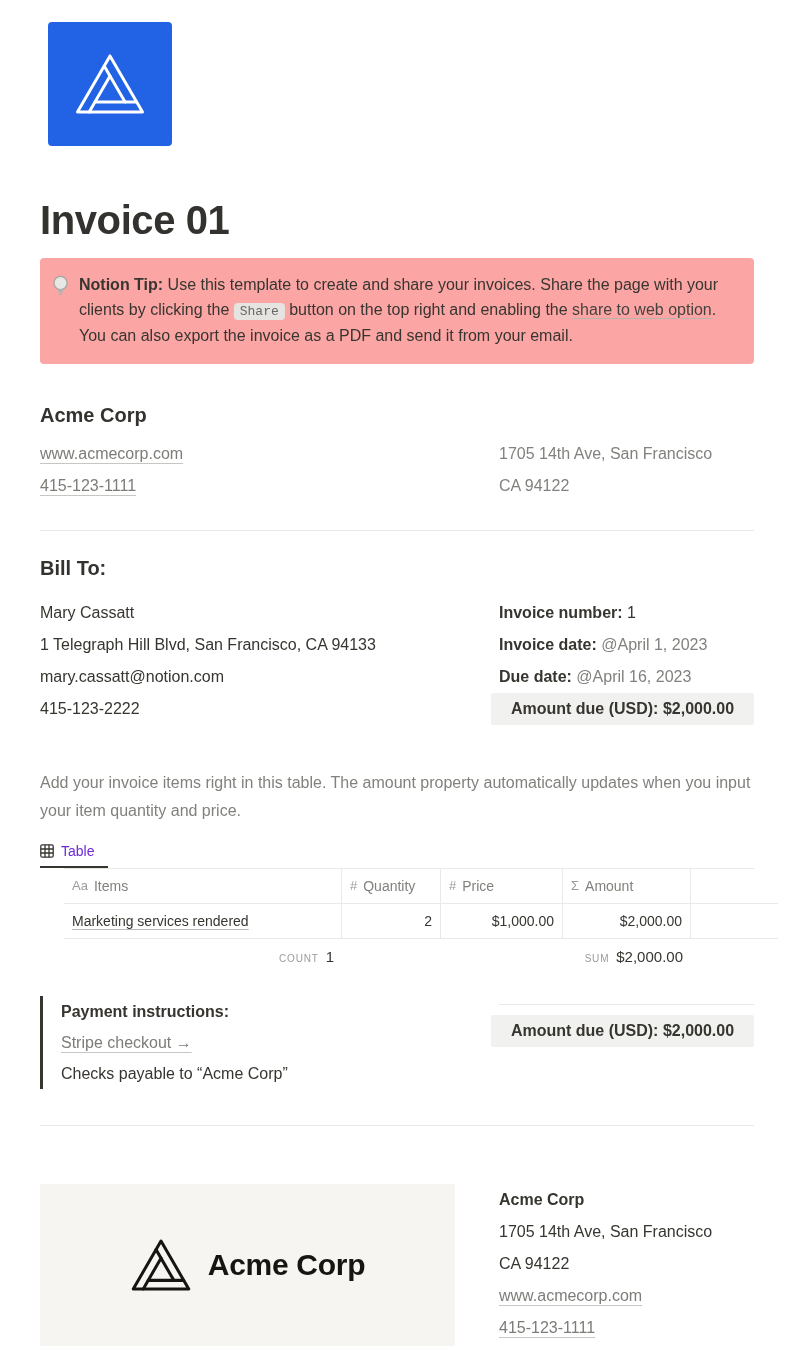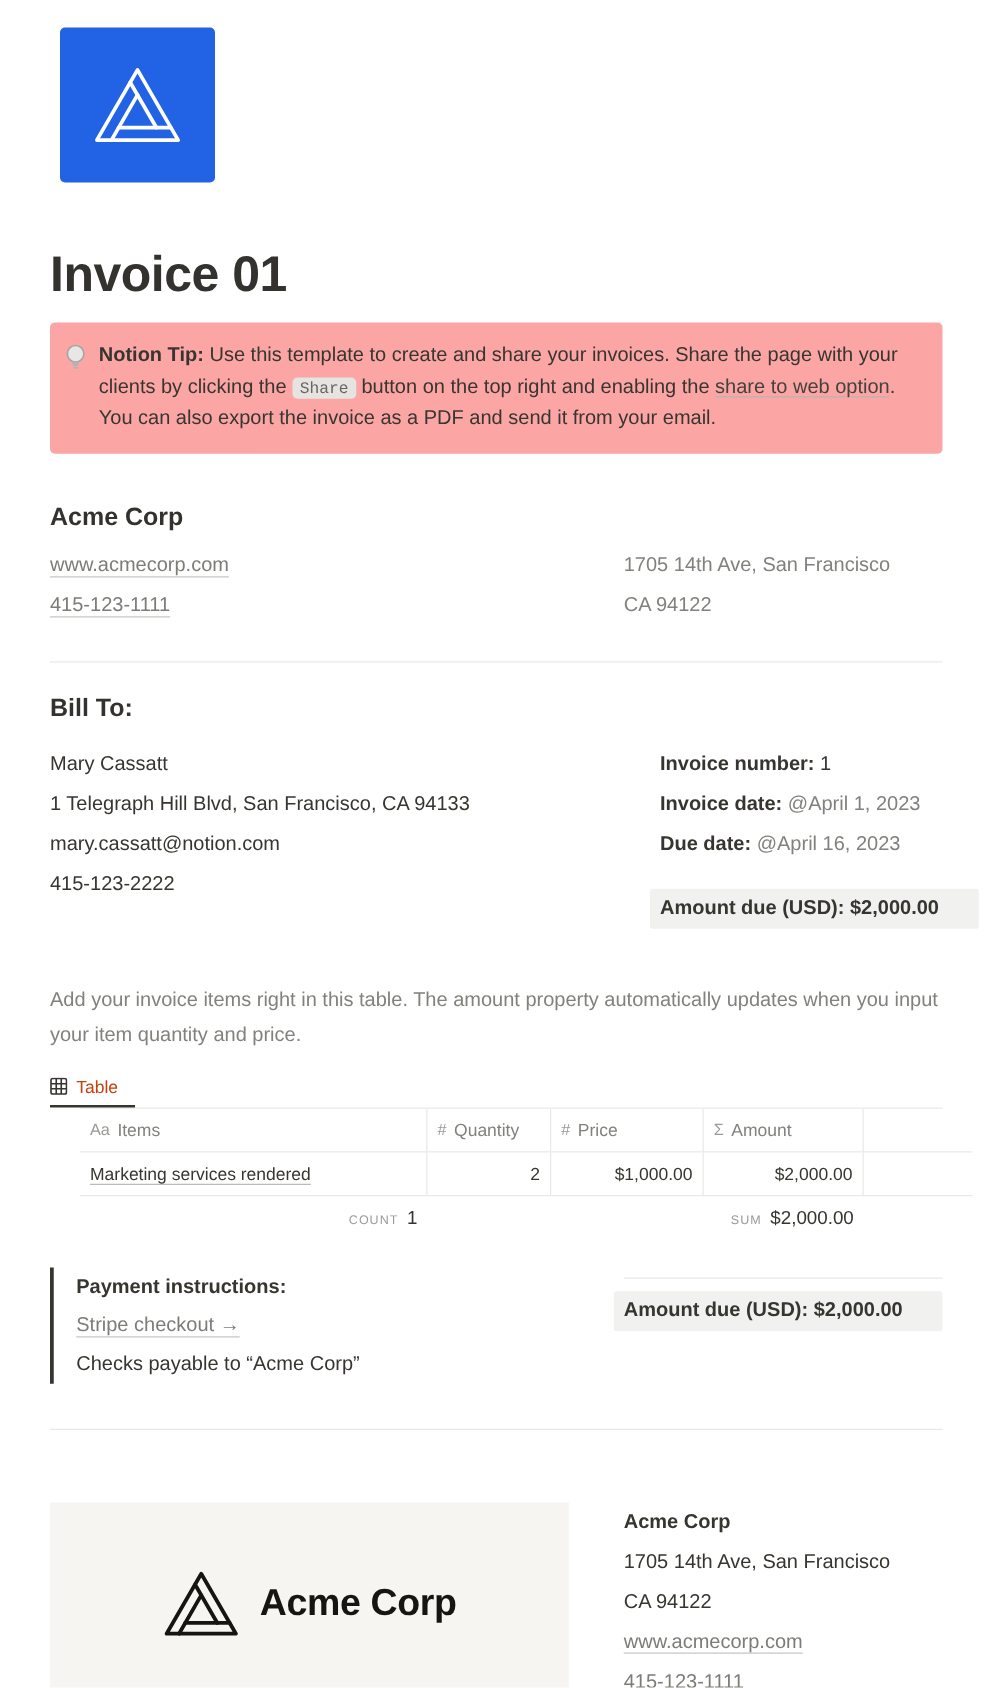--- a/index.html
+++ b/index.html
@@ -74,32 +74,33 @@
   .gray-text { color:#82817d; }
 
   .divider { border:none; border-top:1px solid #e9e9e7; margin:28px 0 0 0; }
 
   
   .bt-label { font-weight:700; }
   .bt-highlight {
     background:#f1f1ef;
     font-weight:700;
     padding:2px 8px;
-    margin:19px 0 0 -8px;
+    margin:0 0 0 -8px;
     border-radius:2px;
     line-height:28px;
+    text-align:center;
   }
 
   .desc-para { margin-top:44px; color:#82817d; font-size:16px; line-height:28px; }
 
   
   .tab-bar { margin-top:18px; display:flex; }
   .view-tab {
     display:flex; align-items:center; gap:7px;
-    font-size:14px; color:#c2410c;
+    font-size:14px; color:#6d28d9;
     padding:0 14px 7px 0;
     border-bottom:2.5px solid #37352f;
     cursor:pointer;
   }
 
   
   .db-table { border-top:1px solid #e9e9e7;margin-left:24px; }
   .t-row { display:grid; grid-template-columns:278px 99px 122px 128px 87px; }
   .t-cell {
     padding:7px 8px;
@@ -181,21 +182,21 @@
     </div>
     <div>
       <div class="line32 gray-text">1705 14th Ave, San Francisco</div>
       <div class="line32 gray-text">CA 94122</div>
     </div>
   </div>
 
   <hr class="divider">
 
   <h3 class="section-h" style="margin-top:24px;">Bill To:</h3>
-  <div class="two-col" style="margin-top:16px;gap:29px;">
+  <div class="two-col" style="margin-top:16px;">
     <div>
       <div class="line32">Mary Cassatt</div>
       <div class="line32">1 Telegraph Hill Blvd, San Francisco, CA 94133</div>
       <div class="line32">mary.cassatt@notion.com</div>
       <div class="line32">415-123-2222</div>
     </div>
     <div>
       <div class="line32"><span class="bt-label">Invoice number:</span> <span>1</span></div>
       <div class="line32"><span class="bt-label">Invoice date:</span> <span class="gray-text">@April 1, 2023</span></div>
       <div class="line32"><span class="bt-label">Due date:</span> <span class="gray-text">@April 16, 2023</span></div>

